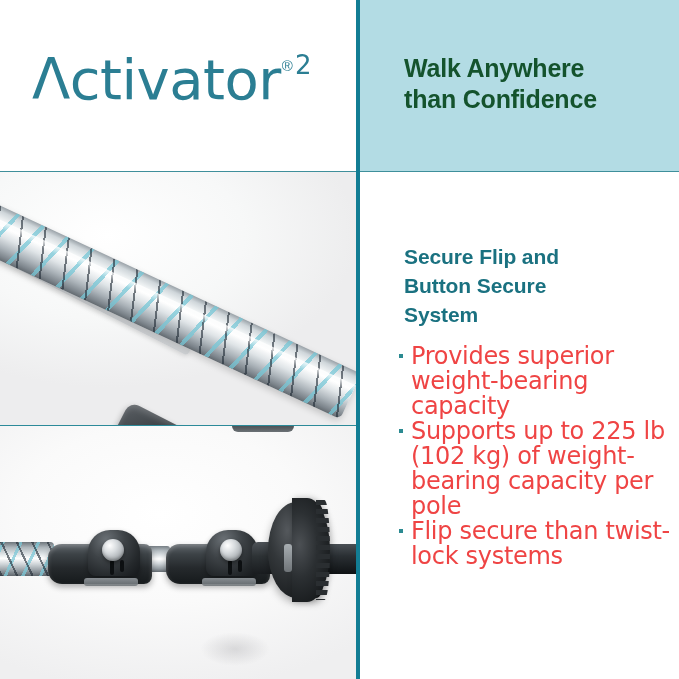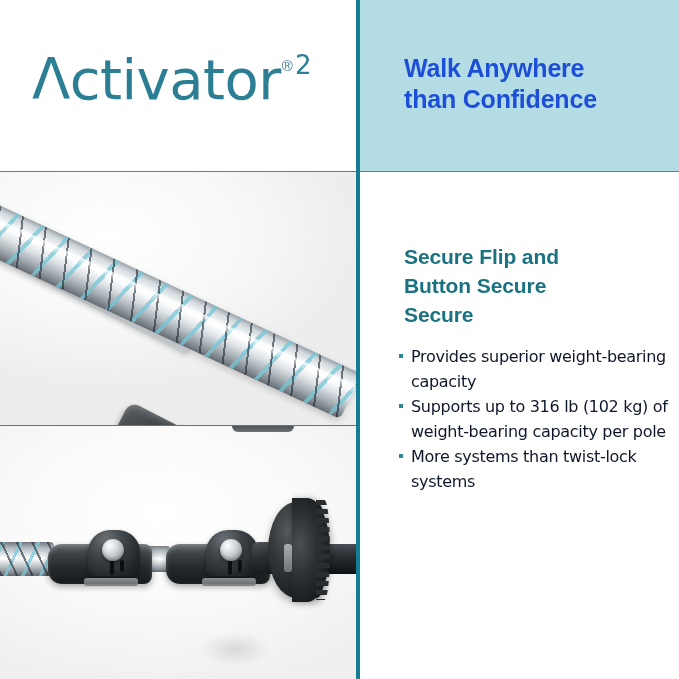--- a/index.html
+++ b/index.html
@@ -103,21 +103,21 @@
     background: #b3dce4;
   }
   .headline-text {
     position: absolute;
     left: 44px;
     top: 53px;
     width: 258px;
     font-size: 25px;
     line-height: 31px;
     font-weight: bold;
-    color: #1d4ed8;
+    color: #14532d;
     font-family: "Liberation Sans", sans-serif;
     letter-spacing: -0.2px;
   }
 
   
   .text-col {
     position: absolute;
     left: 360px;
     top: 172px;
     width: 319px;
@@ -141,23 +141,23 @@
     left: 38px;
     top: 172px;
     width: 278px;
     margin: 0;
     padding: 0;
     list-style: none;
   }
   .bullet-item {
     position: relative;
     padding-left: 13px;
-    font-size: 16px;
+    font-size: 24px;
     line-height: 25px;
-    color: #0f172a;
+    color: #ef4444;
     font-family: "DejaVu Sans", sans-serif;
     letter-spacing: -0.3px;
   }
   .bullet-dot {
     position: absolute;
     left: 1px;
     top: 10px;
     width: 4px;
     height: 4px;
     background: #2b8a91;
@@ -544,35 +544,35 @@
     <div class="tip-flare"></div>
     <div class="tip-serration"></div>
     <div class="tip-ring"></div>
     <div class="tip-shadow"></div>
   </div>
 
   <div class="text-col">
     <div class="subhead">
       <div>Secure Flip and</div>
       <div>Button Secure</div>
-      <div>Secure</div>
+      <div>System</div>
     </div>
 
     <ul class="bullets">
       <li class="bullet-item">
         <span class="bullet-dot"></span>
         <span>Provides superior weight-bearing capacity</span>
       </li>
       <li class="bullet-item">
         <span class="bullet-dot"></span>
-        <span>Supports up to 316 lb (102 kg) of weight-bearing capacity per pole</span>
+        <span>Supports up to 225 lb (102 kg) of weight-bearing capacity per pole</span>
       </li>
       <li class="bullet-item">
         <span class="bullet-dot"></span>
-        <span>More systems than twist-lock systems</span>
+        <span>Flip secure than twist-lock systems</span>
       </li>
     </ul>
   </div>
 
   <div class="h-divider-top"></div>
   <div class="h-divider-mid"></div>
   <div class="v-divider"></div>
 
 </div>
 

